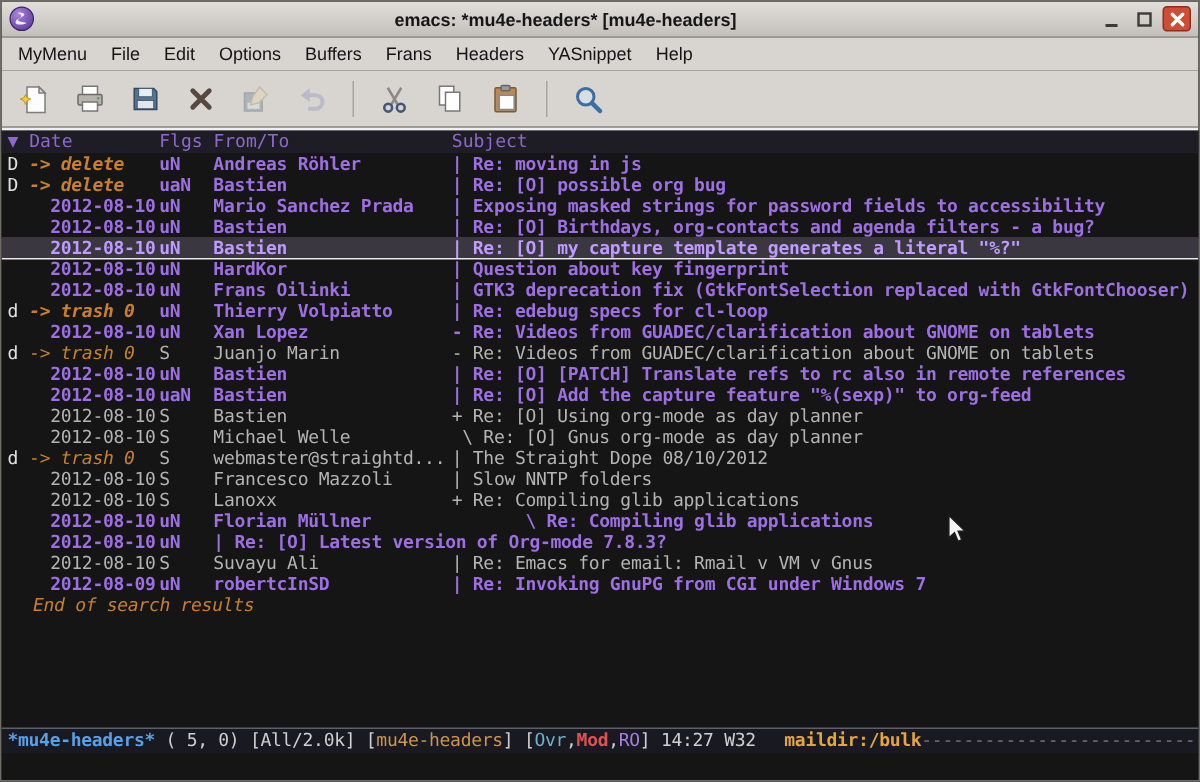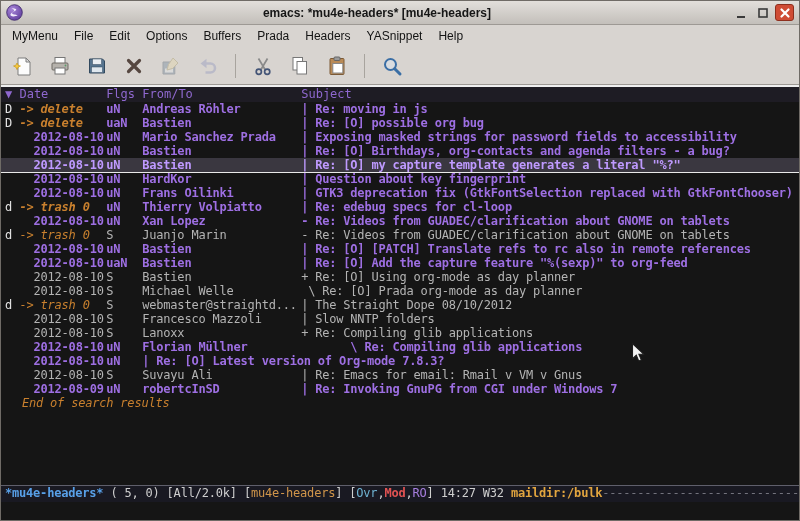--- a/index.html
+++ b/index.html
@@ -48,21 +48,21 @@
   
   .modeline { flex:none; height:17px; background:var(--modeline_bg,#191922); border-top:1px solid #5f5f6b;
               display:flex; align-items:flex-start; padding:0 4px; font-family:"DejaVu Sans Mono",monospace;
               font-size:12px; letter-spacing:-0.2px; white-space:pre; overflow:hidden; }
   .ml-buffer { color:var(--ml_buffer,#58a0e8); font-weight:bold; }
   .ml-fg     { color:var(--ml_fg,#cfcfcf); }
   .ml-minor  { color:var(--ml_minor,#d0954a); }
   .ml-ovr    { color:var(--ml_ovr,#6fb3d2); }
   .ml-mod    { color:var(--ml_mod,#e05252); font-weight:bold; }
   .ml-ro     { color:var(--ml_ro,#a87fe0); }
-  .ml-folder { color:var(--ml_folder,#e2a53f); font-weight:bold; }
+  .ml-folder { color:var(--ml_folder,#e2a53f); font-weight:bold;margin-left:12px; }
   .ml-dim    { color:var(--ml_dim,#73737d); }
   .echo { flex:none; height:18px; background:var(--bg,#151515); }
 
   .cursor { position:absolute; z-index:50; }
 </style>
 </head>
 <body>
 
 <div class="window">
 
@@ -98,21 +98,21 @@
       </span>
     </span>
   </div>
 
   <div class="menubar">
       <span class="menu-item">MyMenu</span>
       <span class="menu-item">File</span>
       <span class="menu-item">Edit</span>
       <span class="menu-item">Options</span>
       <span class="menu-item">Buffers</span>
-      <span class="menu-item">Prada</span>
+      <span class="menu-item">Frans</span>
       <span class="menu-item">Headers</span>
       <span class="menu-item">YASnippet</span>
       <span class="menu-item">Help</span>
     </div>
 
   <div class="toolbar">
       <div class="tb-btn">
         <svg width="22" height="22" viewBox="0 0 22 22">
           <path d="M6 3h8l4 4v13H6z" fill="#fcfcfc" stroke="#7d7d7d"></path>
           <path d="M14 3v4h4z" fill="#dcdcdc" stroke="#7d7d7d"></path>
@@ -191,21 +191,21 @@
         <div class="row unread"><span class="c-mark"></span><span class="c-date">  2012-08-10</span><span class="c-flags">uN</span><span class="c-from">Bastien</span><span class="c-subj">| Re: [O] Birthdays, org-contacts and agenda filters - a bug?</span></div>
         <div class="row current"><span class="c-mark"></span><span class="c-date">  2012-08-10</span><span class="c-flags">uN</span><span class="c-from">Bastien</span><span class="c-subj">| Re: [O] my capture template generates a literal "%?"</span></div>
         <div class="row unread"><span class="c-mark"></span><span class="c-date">  2012-08-10</span><span class="c-flags">uN</span><span class="c-from">HardKor</span><span class="c-subj">| Question about key fingerprint</span></div>
         <div class="row unread"><span class="c-mark"></span><span class="c-date">  2012-08-10</span><span class="c-flags">uN</span><span class="c-from">Frans Oilinki</span><span class="c-subj">| GTK3 deprecation fix (GtkFontSelection replaced with GtkFontChooser)</span></div>
         <div class="row unread"><span class="c-mark">d</span><span class="c-date action">-&gt; trash 0</span><span class="c-flags">uN</span><span class="c-from">Thierry Volpiatto</span><span class="c-subj">| Re: edebug specs for cl-loop</span></div>
         <div class="row unread"><span class="c-mark"></span><span class="c-date">  2012-08-10</span><span class="c-flags">uN</span><span class="c-from">Xan Lopez</span><span class="c-subj">- Re: Videos from GUADEC/clarification about GNOME on tablets</span></div>
         <div class="row read"><span class="c-mark">d</span><span class="c-date action">-&gt; trash 0</span><span class="c-flags">S</span><span class="c-from">Juanjo Marin</span><span class="c-subj">- Re: Videos from GUADEC/clarification about GNOME on tablets</span></div>
         <div class="row unread"><span class="c-mark"></span><span class="c-date">  2012-08-10</span><span class="c-flags">uN</span><span class="c-from">Bastien</span><span class="c-subj">| Re: [O] [PATCH] Translate refs to rc also in remote references</span></div>
         <div class="row unread"><span class="c-mark"></span><span class="c-date">  2012-08-10</span><span class="c-flags">uaN</span><span class="c-from">Bastien</span><span class="c-subj">| Re: [O] Add the capture feature "%(sexp)" to org-feed</span></div>
         <div class="row read"><span class="c-mark"></span><span class="c-date">  2012-08-10</span><span class="c-flags">S</span><span class="c-from">Bastien</span><span class="c-subj">+ Re: [O] Using org-mode as day planner</span></div>
-        <div class="row read"><span class="c-mark"></span><span class="c-date">  2012-08-10</span><span class="c-flags">S</span><span class="c-from">Michael Welle</span><span class="c-subj"> \ Re: [O] Prada org-mode as day planner</span></div>
+        <div class="row read"><span class="c-mark"></span><span class="c-date">  2012-08-10</span><span class="c-flags">S</span><span class="c-from">Michael Welle</span><span class="c-subj"> \ Re: [O] Gnus org-mode as day planner</span></div>
         <div class="row read"><span class="c-mark">d</span><span class="c-date action">-&gt; trash 0</span><span class="c-flags">S</span><span class="c-from">webmaster@straightd...</span><span class="c-subj">| The Straight Dope 08/10/2012</span></div>
         <div class="row read"><span class="c-mark"></span><span class="c-date">  2012-08-10</span><span class="c-flags">S</span><span class="c-from">Francesco Mazzoli</span><span class="c-subj">| Slow NNTP folders</span></div>
         <div class="row read"><span class="c-mark"></span><span class="c-date">  2012-08-10</span><span class="c-flags">S</span><span class="c-from">Lanoxx</span><span class="c-subj">+ Re: Compiling glib applications</span></div>
         <div class="row unread"><span class="c-mark"></span><span class="c-date">  2012-08-10</span><span class="c-flags">uN</span><span class="c-from">Florian Müllner</span><span class="c-subj">       \ Re: Compiling glib applications</span></div>
         <div class="row unread"><span class="c-mark"></span><span class="c-date">  2012-08-10</span><span class="c-flags">uN</span><span class="c-subj">| Re: [O] Latest version of Org-mode 7.8.3?</span></div>
         <div class="row read"><span class="c-mark"></span><span class="c-date">  2012-08-10</span><span class="c-flags">S</span><span class="c-from">Suvayu Ali</span><span class="c-subj">| Re: Emacs for email: Rmail v VM v Gnus</span></div>
         <div class="row unread"><span class="c-mark"></span><span class="c-date">  2012-08-09</span><span class="c-flags">uN</span><span class="c-from">robertcInSD</span><span class="c-subj">| Re: Invoking GnuPG from CGI under Windows 7</span></div>
       </div>
     <div class="end-text">End of search results</div>
   </div>

